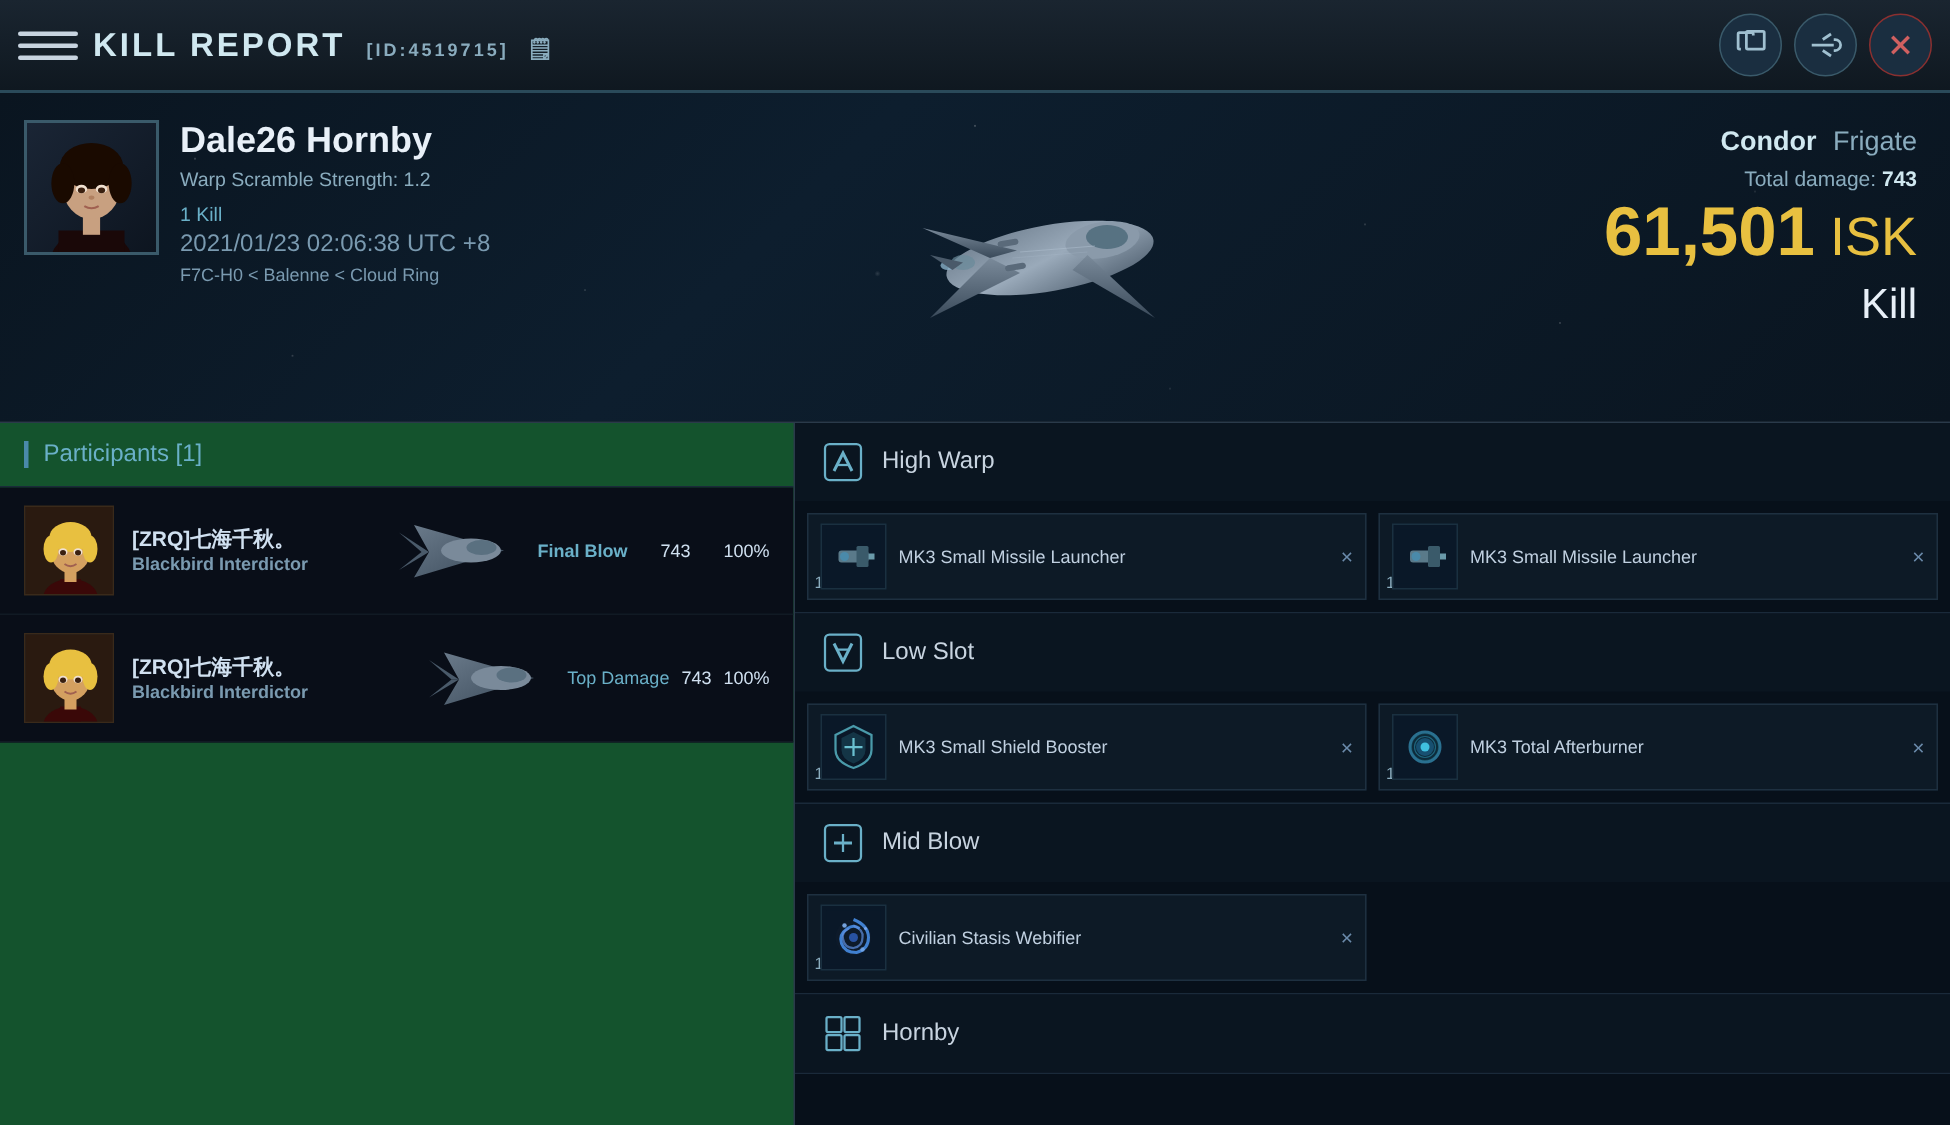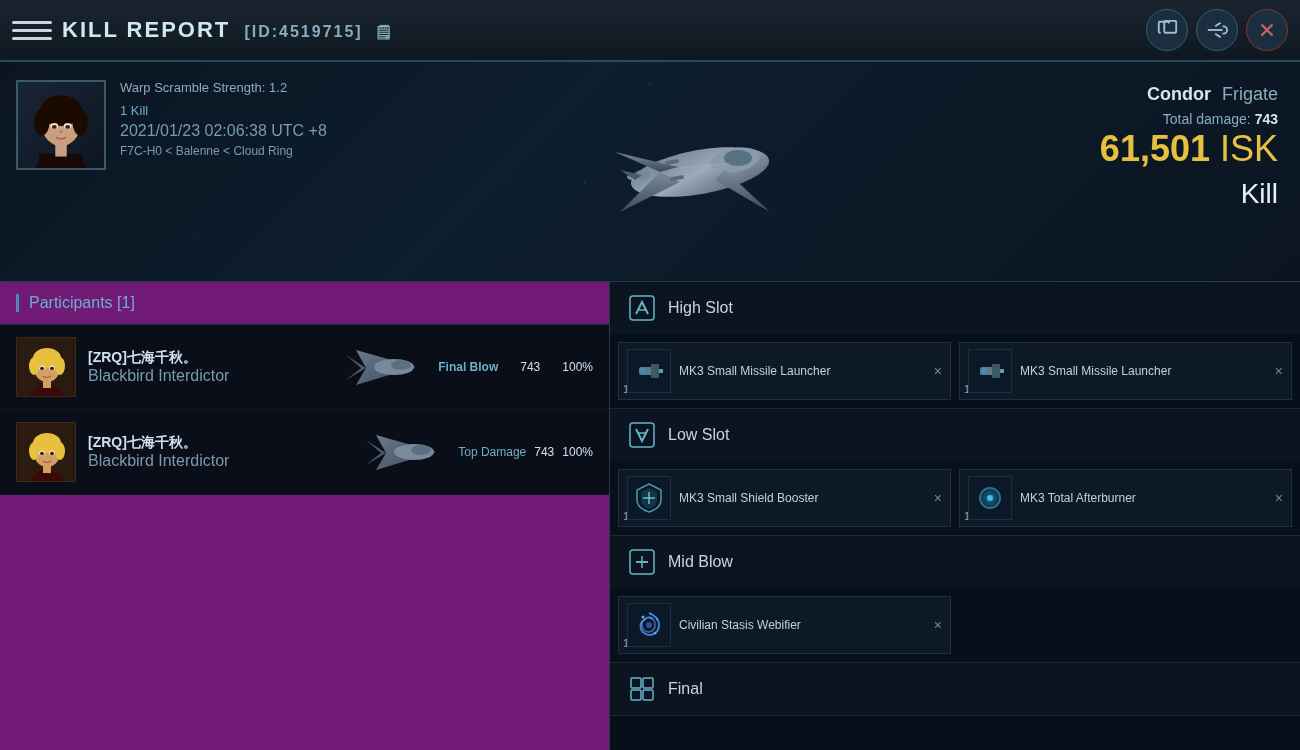--- a/index.html
+++ b/index.html
@@ -203,21 +203,21 @@
       text-align: right;
       margin-top: 6px;
     }
 
     .total-damage .dmg-val {
       color: #d0e8f0;
       font-weight: bold;
     }
 
     .isk-value {
-      font-size: 36px;
+      font-size: 46px;
       font-weight: bold;
       color: #e8c040;
       margin-top: 4px;
       line-height: 1;
       margin-left: 25px;
     }
 
     .isk-label {
       font-size: 36px;
       color: #e8c040;
@@ -232,24 +232,24 @@
     }
 
     
     .main {
       display: flex;
       height: calc(750px - 62px - 220px);
     }
 
     
     .left-panel {
-      width: 610px;
+      width: 530px;
       flex-shrink: 0;
       border-right: 1px solid #2a3a4a;
-      background: #701a75;
+      background: #14532d;
       overflow-y: auto;
     }
 
     .section-header {
       padding: 12px 16px;
       font-size: 16px;
       color: #6ab0c8;
       border-bottom: 1px solid #1a2a3a;
       display: flex;
       align-items: center;
@@ -296,22 +296,23 @@
       flex: 1;
     }
 
     .participant-name {
       font-size: 14px;
       color: #d0e0f0;
       font-weight: bold;
     }
 
     .participant-ship-name {
-      font-size: 16px;
+      font-size: 12px;
       color: #7a9ab0;
+      font-weight: bold;
     }
 
     
     .right-panel {
       flex: 1;
       background: #07101a;
       overflow-y: auto;
     }
 
     .slot-section {
@@ -402,21 +403,21 @@
 <body>
 
 <div class="header">
   <div class="menu-icon">
     <span></span>
       <span></span>
       <span></span>
   </div>
   <div class="header-title">
     <span>KILL REPORT</span>
-    <span style="font-size:16px; color:#8aacbe; margin-left:6px;">[ID:4519715]</span>
+    <span style="font-size:12px; color:#8aacbe; margin-left:6px;">[ID:4519715]</span>
     <span style="font-size:14px; color:#8aacbe; margin-left:4px;">🗒</span>
   </div>
   <div class="header-actions">
     <div class="header-btn">
       <svg width="22" height="22" viewBox="0 0 24 24" fill="none" stroke="#a0c0d0" stroke-width="2">
         <rect x="9" y="2" width="13" height="13" rx="1"></rect>
         <path d="M5 15H4a1 1 0 0 1-1-1V4a1 1 0 0 1 1-1h9a1 1 0 0 1 1 1v1"></path>
       </svg>
     </div>
     <div class="header-btn">
@@ -469,20 +470,21 @@
         <ellipse cx="38" cy="47" rx="2.5" ry="2" fill="#3a2010"></ellipse>
         <ellipse cx="52" cy="47" rx="2.5" ry="2" fill="#3a2010"></ellipse>
 
         <ellipse cx="45" cy="52" rx="2" ry="1.5" fill="#b08060"></ellipse>
 
         <path d="M40 58 Q45 61 50 58" stroke="#a06050" stroke-width="1.5" fill="none"></path>
       </svg>
     </div>
 
     <div class="hero-info">
+      <div class="pilot-name">Dale26 Hornby</div>
       <div class="pilot-stat">Warp Scramble Strength: 1.2</div>
       <div class="kill-count">1 Kill</div>
       <div class="kill-date">2021/01/23 02:06:38 UTC +8</div>
       <div class="kill-location">F7C-H0 &lt; Balenne &lt; Cloud Ring</div>
     </div>
   </div>
 
   <div class="hero-ship">
     <svg class="ship-svg" viewBox="0 0 280 180" xmlns="http://www.w3.org/2000/svg">
       <defs>
@@ -643,21 +645,21 @@
 
     <div class="slot-section">
       <div class="slot-header">
         <div class="slot-icon">
           <svg width="28" height="28" viewBox="0 0 28 28">
             <rect x="2" y="2" width="24" height="24" rx="3" fill="none" stroke="#6ab0c8" stroke-width="1.5"></rect>
             <path d="M8 20 L14 8 L20 20" stroke="#6ab0c8" stroke-width="2" fill="none"></path>
             <line x1="10" y1="16" x2="18" y2="16" stroke="#6ab0c8" stroke-width="1.5"></line>
           </svg>
         </div>
-        <span>High Slot</span>
+        <span>High Warp</span>
       </div>
       <div class="slot-items">
 
         <div class="slot-item">
           <span class="item-qty">1</span>
           <div class="item-icon">
             <svg width="36" height="36" viewBox="0 0 36 36">
               <rect width="36" height="36" fill="#0a1828"></rect>
 
               <rect x="8" y="14" width="20" height="8" rx="2" fill="#5a7a8a"></rect>
@@ -776,18 +778,18 @@
     <div class="slot-section">
       <div class="slot-header">
         <div class="slot-icon">
           <svg width="28" height="28" viewBox="0 0 28 28">
             <rect x="3" y="3" width="10" height="10" rx="1" fill="none" stroke="#6ab0c8" stroke-width="1.5"></rect>
             <rect x="15" y="3" width="10" height="10" rx="1" fill="none" stroke="#6ab0c8" stroke-width="1.5"></rect>
             <rect x="3" y="15" width="10" height="10" rx="1" fill="none" stroke="#6ab0c8" stroke-width="1.5"></rect>
             <rect x="15" y="15" width="10" height="10" rx="1" fill="none" stroke="#6ab0c8" stroke-width="1.5"></rect>
           </svg>
         </div>
-        <span>Final</span>
+        <span>Hornby</span>
       </div>
     </div>
 
   </div>
 </div>
 
 </body></html>

